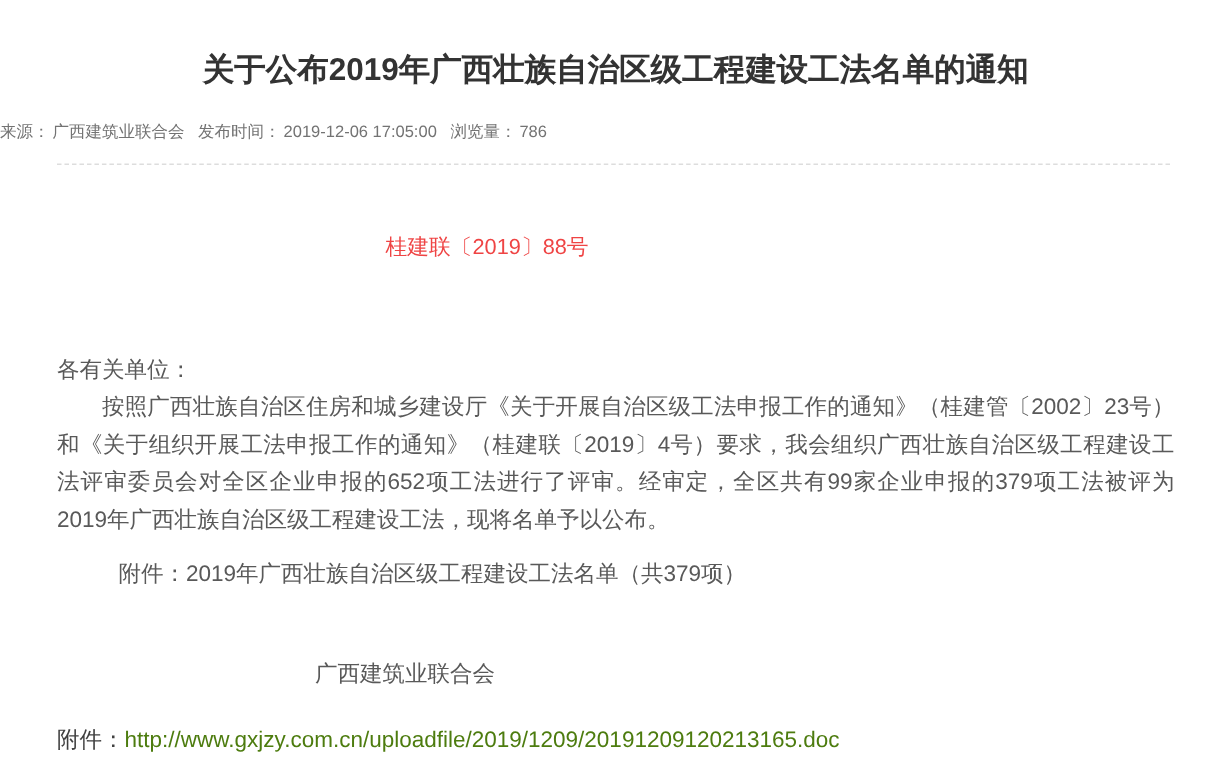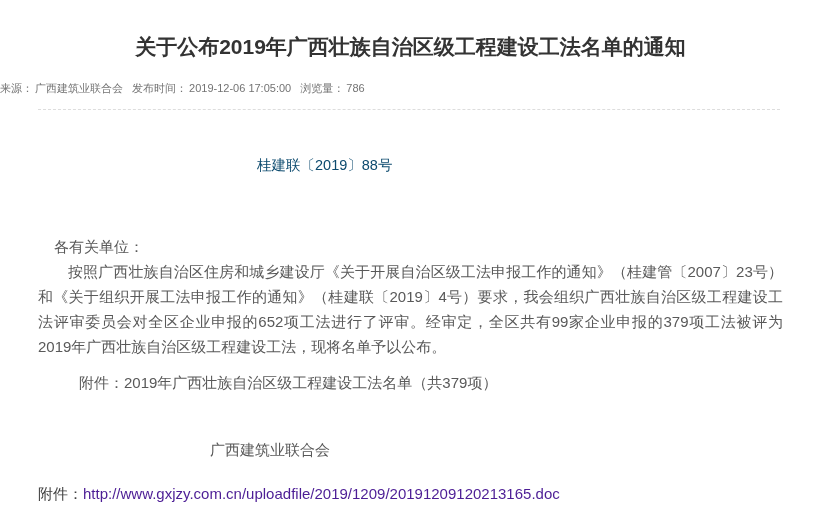--- a/index.html
+++ b/index.html
@@ -41,49 +41,49 @@
   .meta .val { margin-left: 2px; }
   .divider {
     margin: 12px 41px 0 38px;
     height: 0;
     border-bottom: 1px dashed #dddddd;
   }
   .doc-number {
     margin: 45px 0 0 257px;
     font-size: 14.5px;
     line-height: 20px;
-    color: #0c4a6e;
+    color: #ef4444;
   }
   .content {
     margin: 0 38px;
     font-size: 15px;
     line-height: 25px;
     color: #595959;
     text-align: justify;
   }
-  .salutation { margin: 59px 0 0 16px; }
+  .salutation { margin: 59px 0 0 0; }
   .para { margin: 0; text-indent: 2em; }
   .attach-note { margin: 11px; text-indent: 2em; }
   .signature {
     margin: 43px 0 0 210px;
     width: fit-content;
     text-align: center;
     font-size: 15px;
     line-height: 24px;
     color: #595959;
   }
   .attachment {
     margin: 22px 38px 0;
     font-size: 15px;
     line-height: 20px;
     color: #404040;
     white-space: nowrap;
   }
   .attachment a {
-    color: #4c1d95;
+    color: #4d7c0f;
     text-decoration: none;
     cursor: pointer;
   }
 </style>
 </head>
 <body>
 
 <div class="page">
 
   <h1 class="page-title">关于公布2019年广西壮族自治区级工程建设工法名单的通知</h1>
@@ -93,21 +93,21 @@
     <span class="seg">发布时间：</span><span class="val">2019-12-06 17:05:00</span>
     <span class="seg">浏览量：</span><span class="val">786</span>
   </div>
 
   <div class="divider"></div>
 
   <div class="doc-number">桂建联〔2019〕88号</div>
 
   <div class="content">
     <p class="salutation">各有关单位：</p>
-    <p class="para">按照广西壮族自治区住房和城乡建设厅《关于开展自治区级工法申报工作的通知》（桂建管〔2007〕23号）和《关于组织开展工法申报工作的通知》（桂建联〔2019〕4号）要求，我会组织广西壮族自治区级工程建设工法评审委员会对全区企业申报的652项工法进行了评审。经审定，全区共有99家企业申报的379项工法被评为2019年广西壮族自治区级工程建设工法，现将名单予以公布。</p>
+    <p class="para">按照广西壮族自治区住房和城乡建设厅《关于开展自治区级工法申报工作的通知》（桂建管〔2002〕23号）和《关于组织开展工法申报工作的通知》（桂建联〔2019〕4号）要求，我会组织广西壮族自治区级工程建设工法评审委员会对全区企业申报的652项工法进行了评审。经审定，全区共有99家企业申报的379项工法被评为2019年广西壮族自治区级工程建设工法，现将名单予以公布。</p>
     <p class="attach-note">附件：2019年广西壮族自治区级工程建设工法名单（共379项）</p>
   </div>
 
   <div class="signature">
     <div>广西建筑业联合会</div>
   </div>
 
   <div class="attachment">
     <span>附件：</span><a>http://www.gxjzy.com.cn/uploadfile/2019/1209/20191209120213165.doc</a>
   </div>

